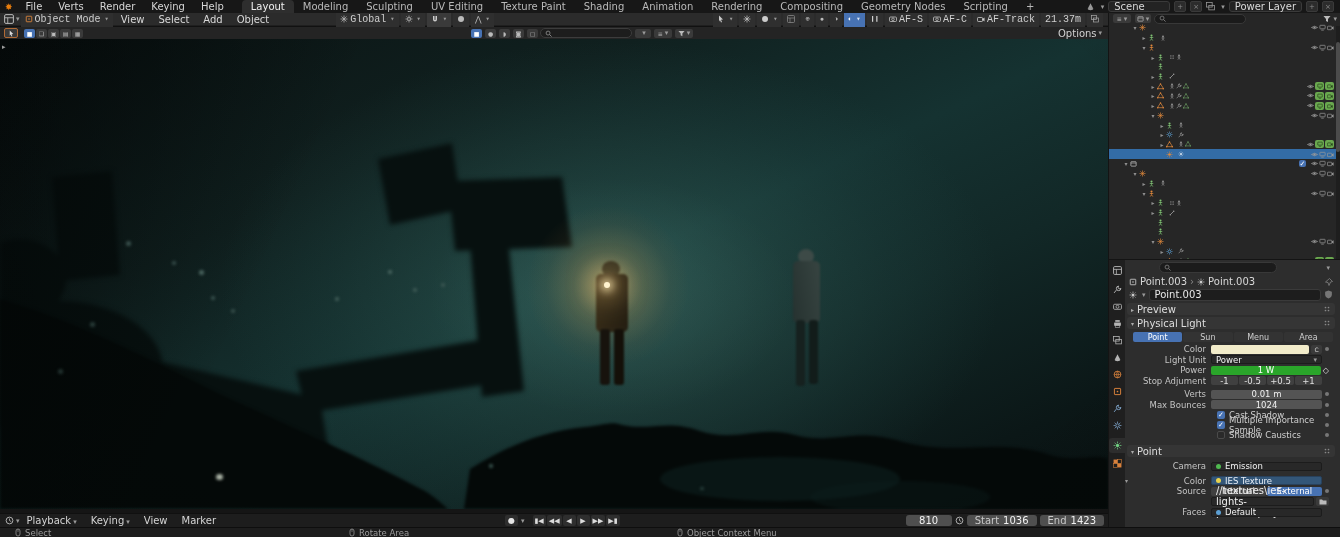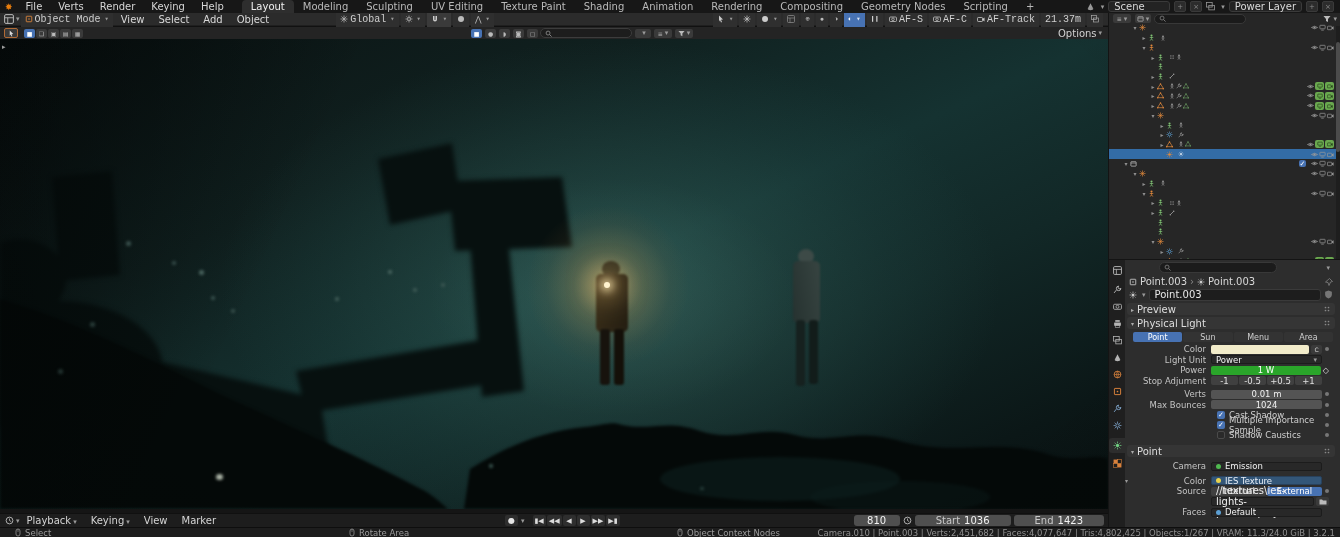--- a/index.html
+++ b/index.html
@@ -100,21 +100,21 @@
   .chkrow { display:flex; align-items:center; height:10px; padding-left:92px; padding-right:8px; font-size:8.5px; color:#d0d0d0; }
   .valdot { width:5px; height:5px; border-radius:50%; margin-right:4px; flex:none; }
 
   
   #tl-strip { left:0; top:509px; width:1108px; height:4px; background:#151515; }
   #timeline { left:0; top:513px; width:1108px; height:14px; background:#1d1d1d; display:flex; align-items:center; border-top:1px solid #101010; }
   #timeline .menu { padding:0 7px; color:#d4d4d4; }
   .tl-center { position:absolute; left:505px; display:flex; align-items:center; gap:1px; }
   .pbtn { background:#2e2e2e; border-radius:2px; min-width:13px; height:11px; display:flex; align-items:center; justify-content:center; color:#dcdcdc; font-size:7px; padding:0 2px; }
   .tl-right { position:absolute; right:4px; display:flex; align-items:center; gap:3px; }
-  .tfield { background:#4f4f4f; border-radius:3px; height:11px; display:flex; align-items:center; justify-content:center; gap:4px; color:#f2f2f2; padding:0 21px; }
+  .tfield { background:#4f4f4f; border-radius:3px; height:11px; display:flex; align-items:center; justify-content:center; gap:4px; color:#f2f2f2; padding:0 8px; }
 
   
   #statusbar { left:0; top:527px; width:1340px; height:10px; background:#1d1d1d; border-top:1px solid #0e0e0e; display:flex; align-items:center; font-size:8.5px; color:#9a9a9a; }
   .hint { position:absolute; display:flex; align-items:center; gap:3px; }
   #status-stats { position:absolute; right:5px; color:#8f8f8f; }
 </style>
 </head>
 <body>
 
 <svg width="0" height="0" style="position:absolute">
@@ -1342,16 +1342,15 @@
   <div class="hint" style="left:348px">
     <svg class="ic" width="8" height="9" style="color:#9a9a9a">
         <use href="#i-mouse"></use>
       </svg>
     <span>Rotate Area</span>
   </div>
   <div class="hint" style="left:676px">
     <svg class="ic" width="8" height="9" style="color:#9a9a9a">
         <use href="#i-mouse"></use>
       </svg>
-    <span>Object Context Nodes</span>
-  </div>
-  <div id="status-stats">Camera.010 | Point.003 | Verts:2,451,682 | Faces:4,077,647 | Tris:4,802,425 | Objects:1/267 | VRAM: 11.3/24.0 GiB | 3.2.1</div>
+    <span>Object Context Menu</span>
+  </div>
 </div>
 
 </body></html>

